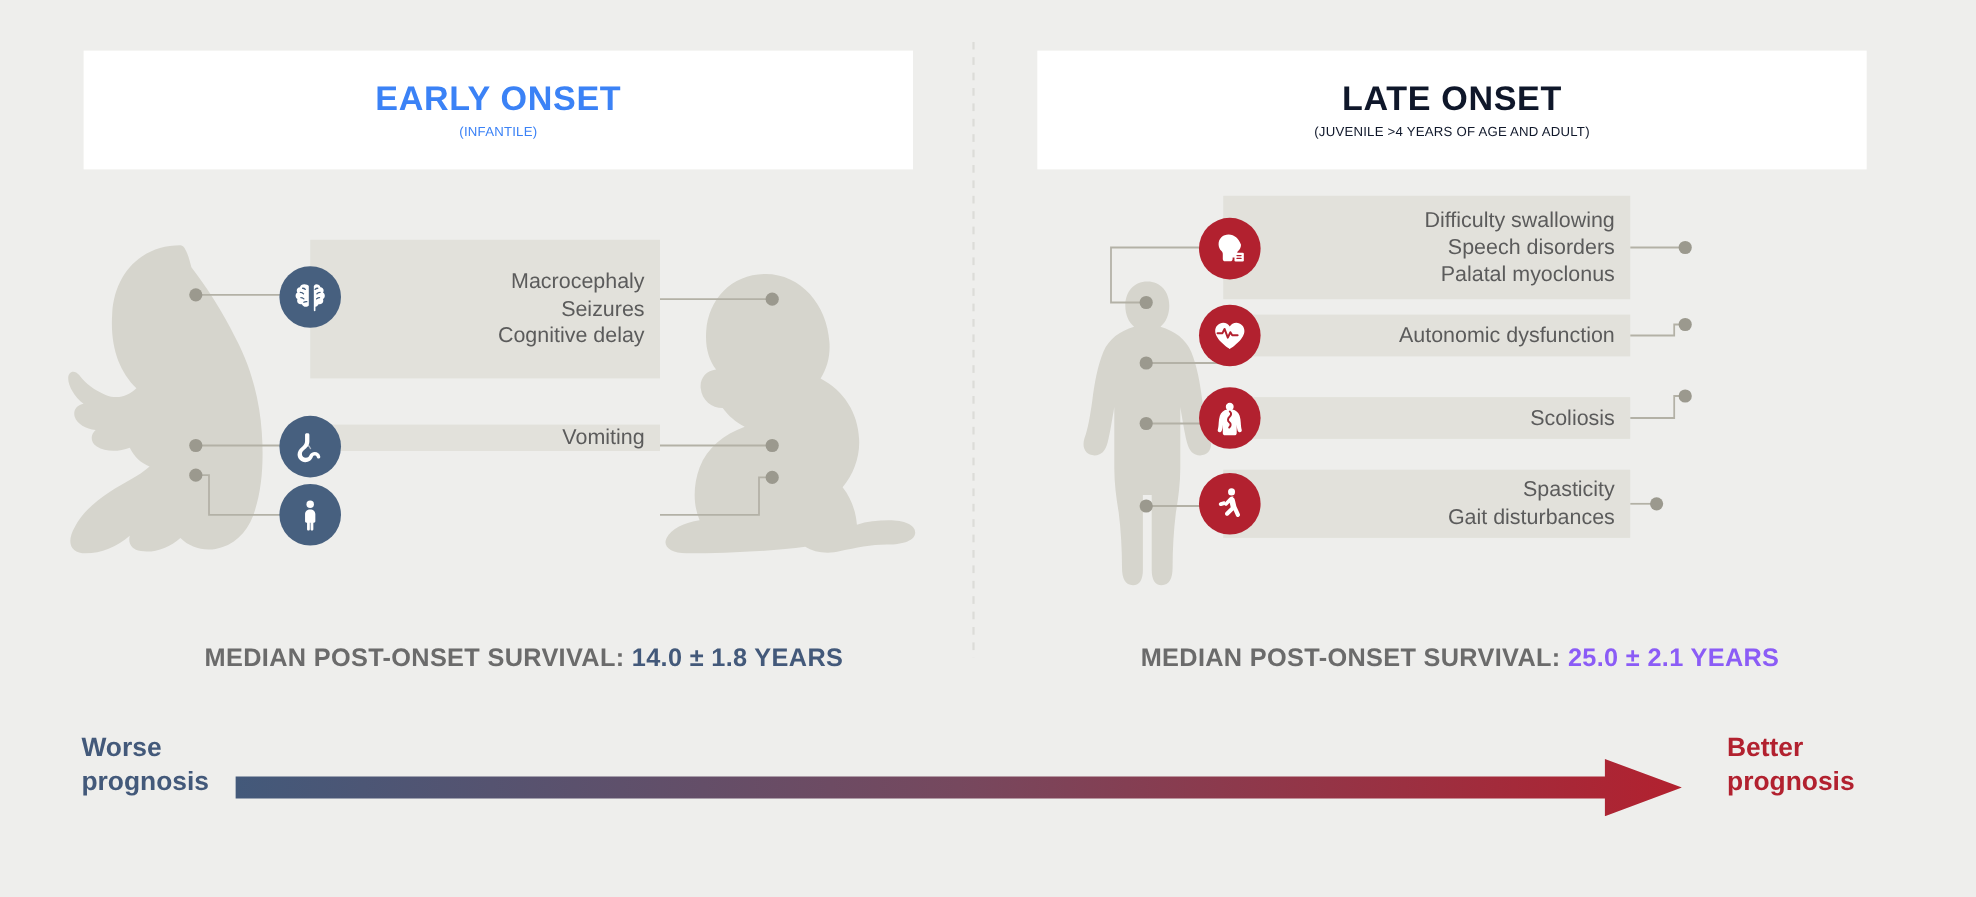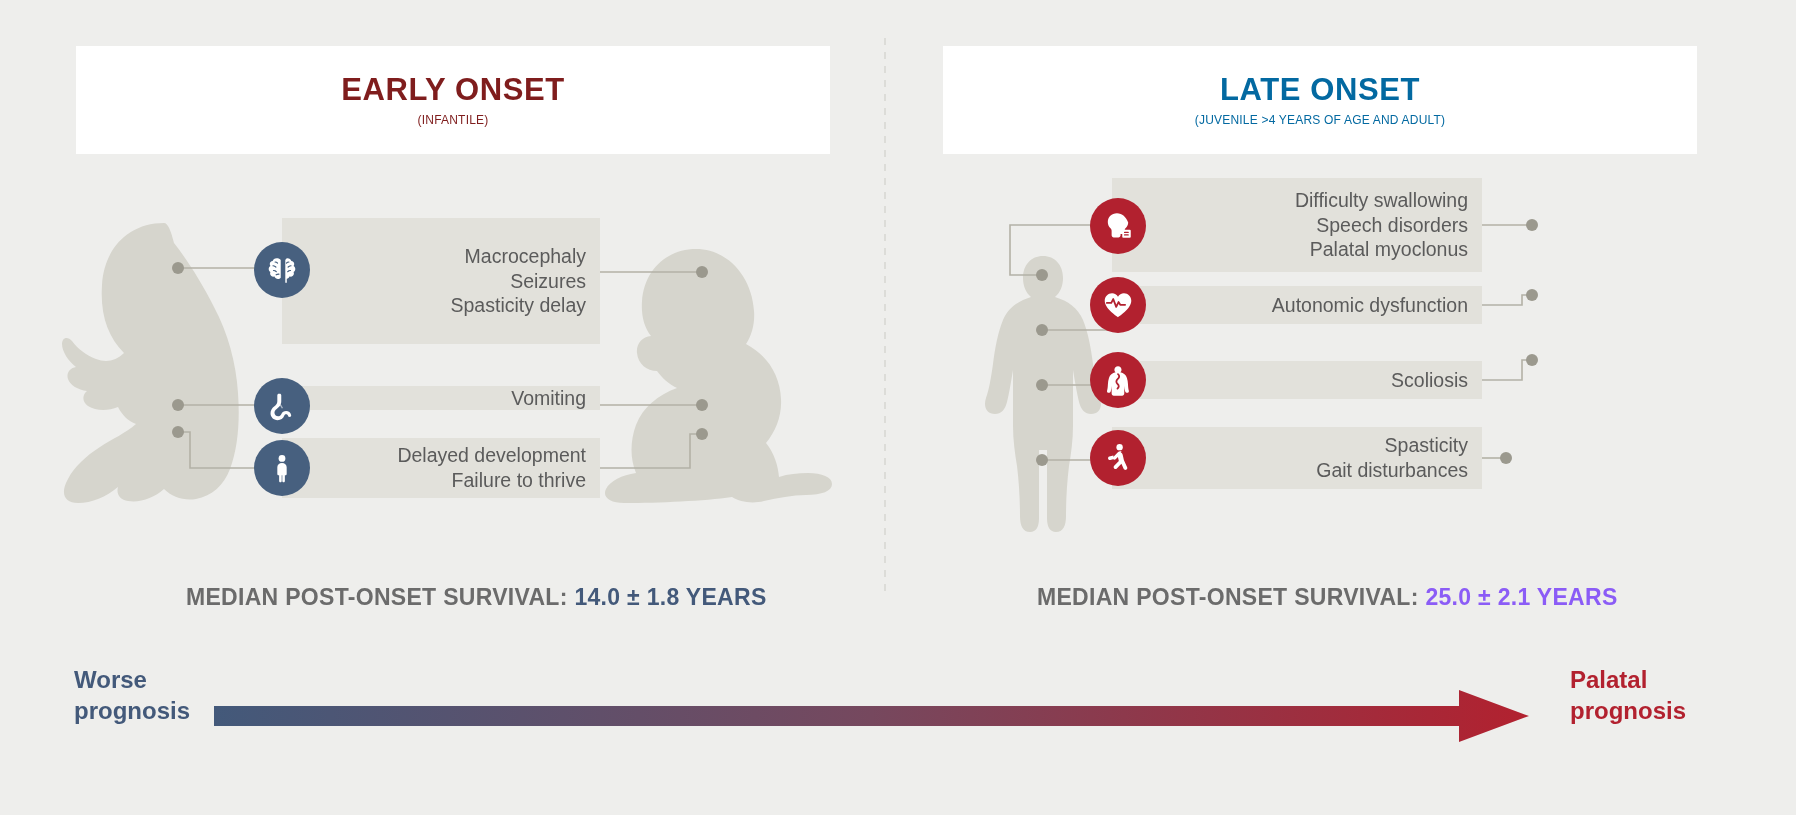--- a/index.html
+++ b/index.html
@@ -58,22 +58,22 @@
     font-size: 31px;
     font-weight: bold;
     letter-spacing: 0.6px;
     line-height: 1.1;
   }
   .banner-sub {
     font-size: 12px;
     letter-spacing: 0.2px;
     margin-top: 5px;
   }
-  .c-navy { color: #7f1d1d; }
-  .c-red  { color: #0369a1; text-align: center; }
+  .c-navy { color: #3b82f6; }
+  .c-red  { color: #0f172a; text-align: center; }
 
   
   .figure {
     position: absolute;
     fill: #d6d5cd;
   }
 
   
   .connectors {
     position: absolute;
@@ -195,21 +195,21 @@
       <path class="conn-line" d="M600 405 L 700 405"></path>
       <circle class="conn-dot" cx="702" cy="405" r="6"></circle>
 
       <path class="conn-line" d="M600 468 L 690 468 L 690 434 L 700 434"></path>
       <circle class="conn-dot" cx="702" cy="434" r="6"></circle>
     </svg>
 
     <div class="sym-box" style="position:absolute; left:282px; top:218px; width:318px; height:126px;">
       <div class="sym-line">Macrocephaly</div>
       <div class="sym-line">Seizures</div>
-      <div class="sym-line">Spasticity delay</div>
+      <div class="sym-line">Cognitive delay</div>
     </div>
     <div class="sym-icon icon-navy" style="left:254px; top:242px; width:56px; height:56px;">
       <svg width="34" height="34" viewBox="0 0 32 32">
         <path fill="#ffffff" d="M11 5c-2 0-3.4 1.1-3.8 2.6C5.7 7.7 4.5 8.9 4.5 10.4c0 .7.2 1.3.6 1.8
           -1 .6-1.6 1.6-1.6 2.8 0 1.2.6 2.2 1.6 2.8-.2.4-.3.9-.3 1.4 0 1.7 1.4 3.1 3.2 3.1.3 0 .6 0 .9-.1
           .5 1.3 1.8 2.2 3.3 2.2 1.1 0 2-.5 2.6-1.2V6.6C14.2 5.6 12.7 5 11 5z"></path>
         <path fill="#ffffff" d="M21 5c2 0 3.4 1.1 3.8 2.6 1.5.1 2.7 1.3 2.7 2.8 0 .7-.2 1.3-.6 1.8
           1 .6 1.6 1.6 1.6 2.8 0 1.2-.6 2.2-1.6 2.8.2.4.3.9.3 1.4 0 1.7-1.4 3.1-3.2 3.1-.3 0-.6 0-.9-.1
           -.4 1.1-1.4 1.9-2.6 2.1v3.2c0 .4-.3.7-.7.7s-.7-.3-.7-.7V6.6C19.8 5.6 20.3 5 21 5z"></path>
         <path fill="#47607f" d="M9.5 8.5c1 0 1.8.4 2.3 1M7.5 12c1.2 0 2.2.5 2.8 1.3
@@ -226,24 +226,20 @@
       <svg width="34" height="34" viewBox="0 0 32 32">
         <path fill="#ffffff" d="M13 4.5c-.8 0-1.4.6-1.4 1.4v5.6c0 2.4-1.3 3.6-3 5
           -2 1.6-3.4 3.6-3.4 6.3 0 3.6 2.9 6.5 6.6 6.5 3 0 5.5-1.8 6.4-4.4.3-.8.9-1.2 1.7-1.2
           .9 0 1.6.6 1.8 1.4.2.8 1 1.3 1.8 1.1.8-.2 1.3-1 1.1-1.8-.5-2.2-2.4-3.7-4.7-3.7
           -2 0-3.8 1.1-4.6 3-.5 1.2-1.6 1.9-3 1.9-1.9 0-3.4-1.5-3.4-3.3 0-1.4.7-2.4 2.1-3.5
           2.1-1.7 4.3-3.6 4.3-7.3V5.9c0-.8-.6-1.4-1.4-1.4z"></path>
         <path fill="#ffffff" opacity="0.55" d="M12.8 13.8c1.9 1.2 3.2 2.7 3.6 4.3" stroke="#ffffff" stroke-width="1.2"></path>
       </svg>
     </div>
 
-    <div class="sym-box" style="position:absolute; left:282px; top:438px; width:318px; height:60px;">
-      <div class="sym-line">Delayed development</div>
-      <div class="sym-line">Failure to thrive</div>
-    </div>
     <div class="sym-icon icon-navy" style="left:254px; top:440px; width:56px; height:56px;">
       <svg width="34" height="34" viewBox="0 0 32 32">
         <circle fill="#ffffff" cx="16" cy="7" r="3.2"></circle>
         <path fill="#ffffff" d="M16 11.4c-2.6 0-4.4 1.6-4.4 4v6.2c0 .7.5 1.2 1.2 1.2h.5v5.5
           c0 .7.5 1.2 1.2 1.2s1.2-.5 1.2-1.2v-5.5h.6v5.5c0 .7.5 1.2 1.2 1.2s1.2-.5 1.2-1.2v-5.5h.5
           c.7 0 1.2-.5 1.2-1.2v-6.2c0-2.4-1.8-4-4.4-4z"></path>
       </svg>
     </div>
 
     <div class="survival" style="left:186px; top:584px;">
@@ -373,17 +369,17 @@
           <stop offset="0%" stop-color="#43597a"></stop>
           <stop offset="50%" stop-color="#76485e"></stop>
           <stop offset="100%" stop-color="#b2212f"></stop>
         </linearGradient>
       </defs>
       <path fill="url(#progGrad)" d="M0 16 L1245 16 L1245 0 L1315 26 L1245 52 L1245 36 L0 36 Z"></path>
     </svg>
   </div>
 
   <div class="prog-label prog-better">
-    <div>Palatal</div>
+    <div>Better</div>
     <div>prognosis</div>
   </div>
 
 </div>
 
 </body></html>

